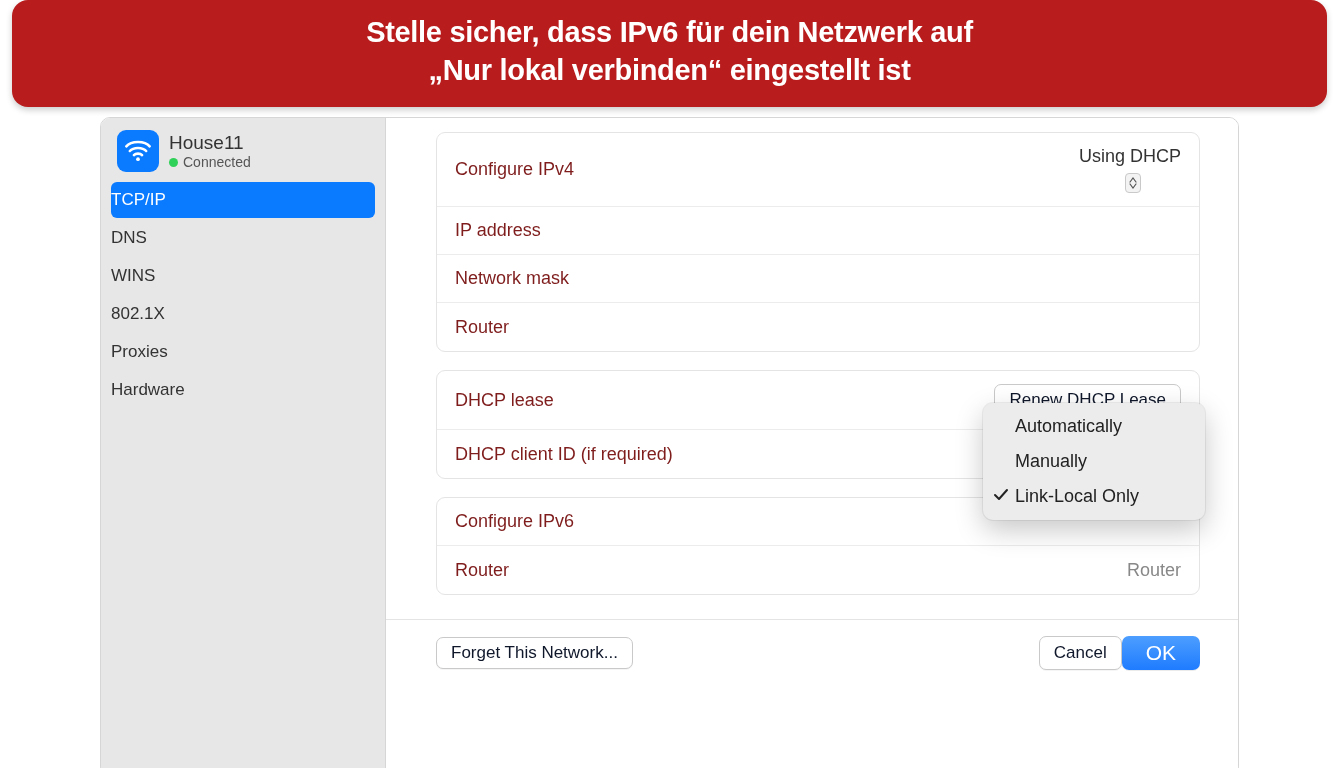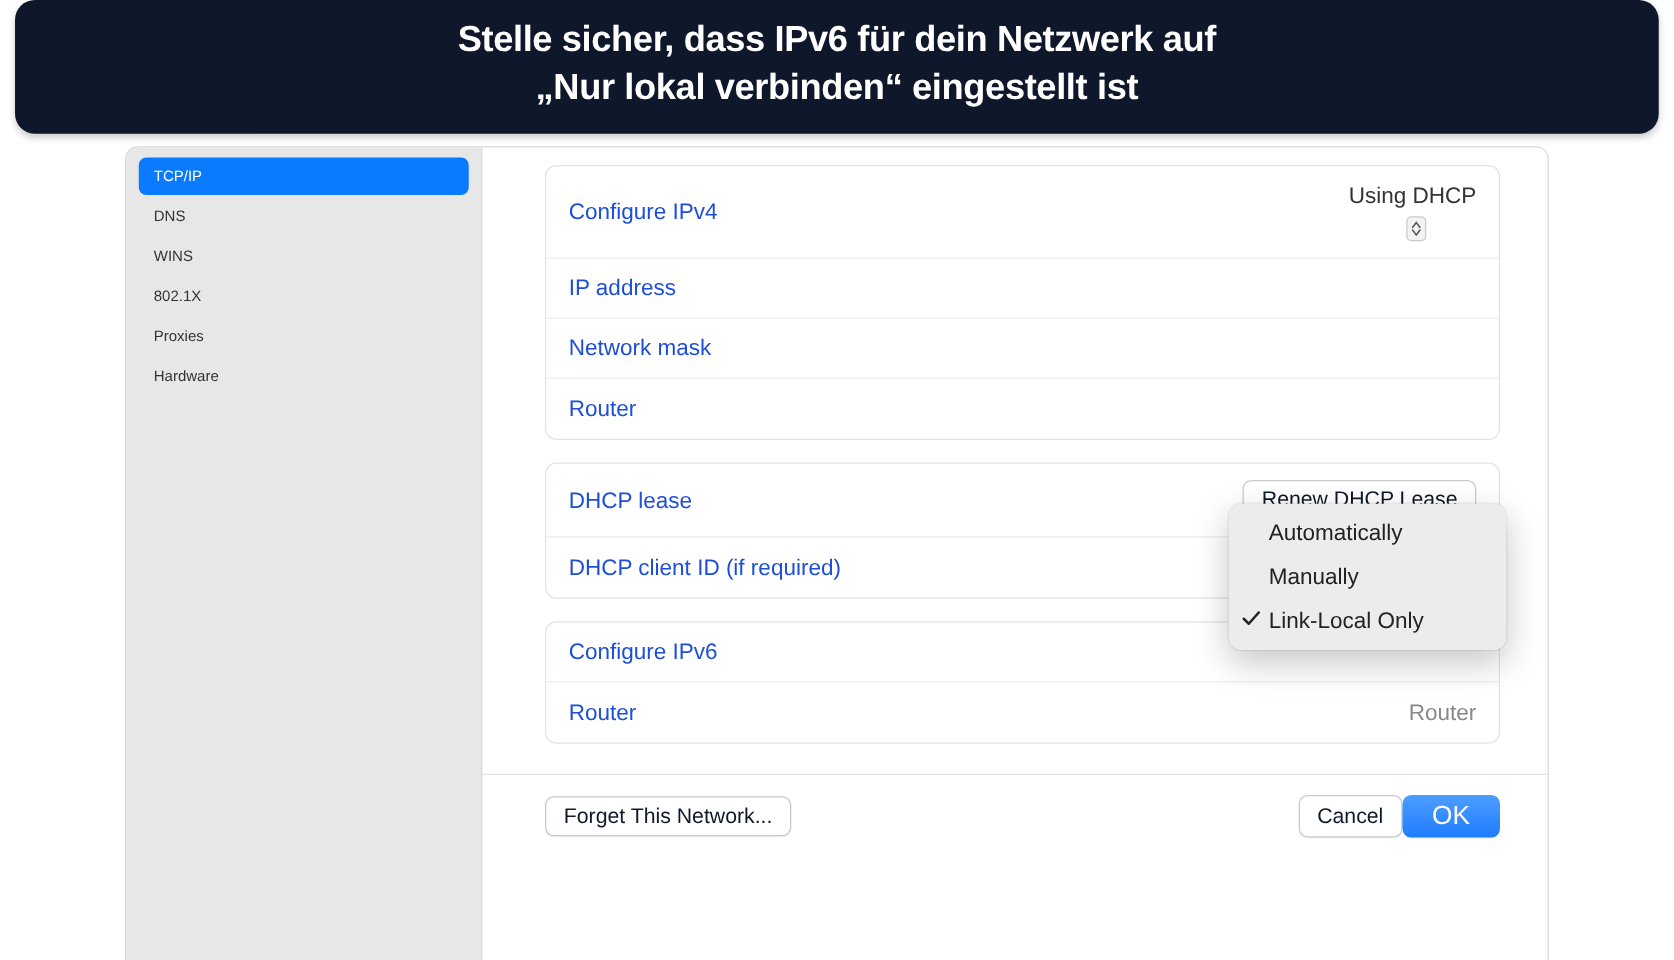--- a/index.html
+++ b/index.html
@@ -8,21 +8,21 @@
     background: #fff;
     width: 1339px;
     height: 768px;
     overflow: hidden;
     font-size: 17px;
     color: #1d1d1f;
   }
 
   
   .banner {
-    background: #0f172a;
+    background: #b91c1c;
     color: #fff;
     margin: 0 12px;
     border-radius: 16px;
     padding: 14px 30px 18px;
     text-align: center;
     font-weight: 700;
     font-size: 29px;
     line-height: 1.3;
     box-shadow: 0 3px 6px rgba(0,0,0,0.2);
     letter-spacing: -0.3px;
@@ -59,24 +59,24 @@
     display: flex;
     align-items: center;
     justify-content: center;
   }
   .wifi-icon svg { width: 28px; height: 28px; }
   .net-name { font-size: 19px; color: #333; }
   .net-status { font-size: 14px; color: #555; display: flex; align-items: center; gap: 5px; }
   .dot { width: 9px; height: 9px; background: #30d158; border-radius: 50%; display: inline-block; }
 
   .side-item {
-    padding: 8px 12px;
+    padding: 8px 0;
     border-radius: 6px;
     margin-bottom: 2px;
-    font-size: 12px;
+    font-size: 17px;
     color: #333;
     cursor: default;
   }
   .side-item.active {
     background: #0a7aff;
     color: #fff;
   }
 
   
   .content {
@@ -99,21 +99,21 @@
     align-items: center;
     justify-content: space-between;
     padding: 13px 18px;
     min-height: 48px;
     border-bottom: 1px solid #ececec;
     font-size: 18px;
     color: #333;
     position: relative;
   }
   .row:last-child { border-bottom: none; }
-  .row-label { color: #1d4ed8; }
+  .row-label { color: #7f1d1d; }
   .row-value { color: #888; }
 
   .select-control {
     display: inline-flex;
     align-items: center;
     gap: 6px;
     color: #333;
     flex-direction: column;
   }
   .stepper {
@@ -194,20 +194,37 @@
 <body>
 
 <div class="banner">
   <span>Stelle sicher, dass IPv6 für dein Netzwerk auf</span><br>
   <span>„Nur lokal verbinden“ eingestellt ist</span>
 </div>
 
 <div class="window">
 
   <div class="sidebar">
+    <div class="net-header">
+      <div class="wifi-icon">
+        <svg viewBox="0 0 24 24" fill="none">
+          <path d="M2 8 C6 3 18 3 22 8" stroke="#fff" stroke-width="2.2" stroke-linecap="round"></path>
+          <path d="M5 12 C8 8.5 16 8.5 19 12" stroke="#fff" stroke-width="2.2" stroke-linecap="round"></path>
+          <path d="M8.5 15.5 C10 13.8 14 13.8 15.5 15.5" stroke="#fff" stroke-width="2.2" stroke-linecap="round"></path>
+          <circle cx="12" cy="19" r="1.6" fill="#fff"></circle>
+        </svg>
+      </div>
+      <div>
+        <div class="net-name">House11</div>
+        <div class="net-status">
+          <span class="dot"></span>
+          <span>Connected</span>
+        </div>
+      </div>
+    </div>
 
     <div class="side-item active">TCP/IP</div>
     <div class="side-item">DNS</div>
     <div class="side-item">WINS</div>
     <div class="side-item">802.1X</div>
     <div class="side-item">Proxies</div>
     <div class="side-item">Hardware</div>
   </div>
 
   <div class="content">

